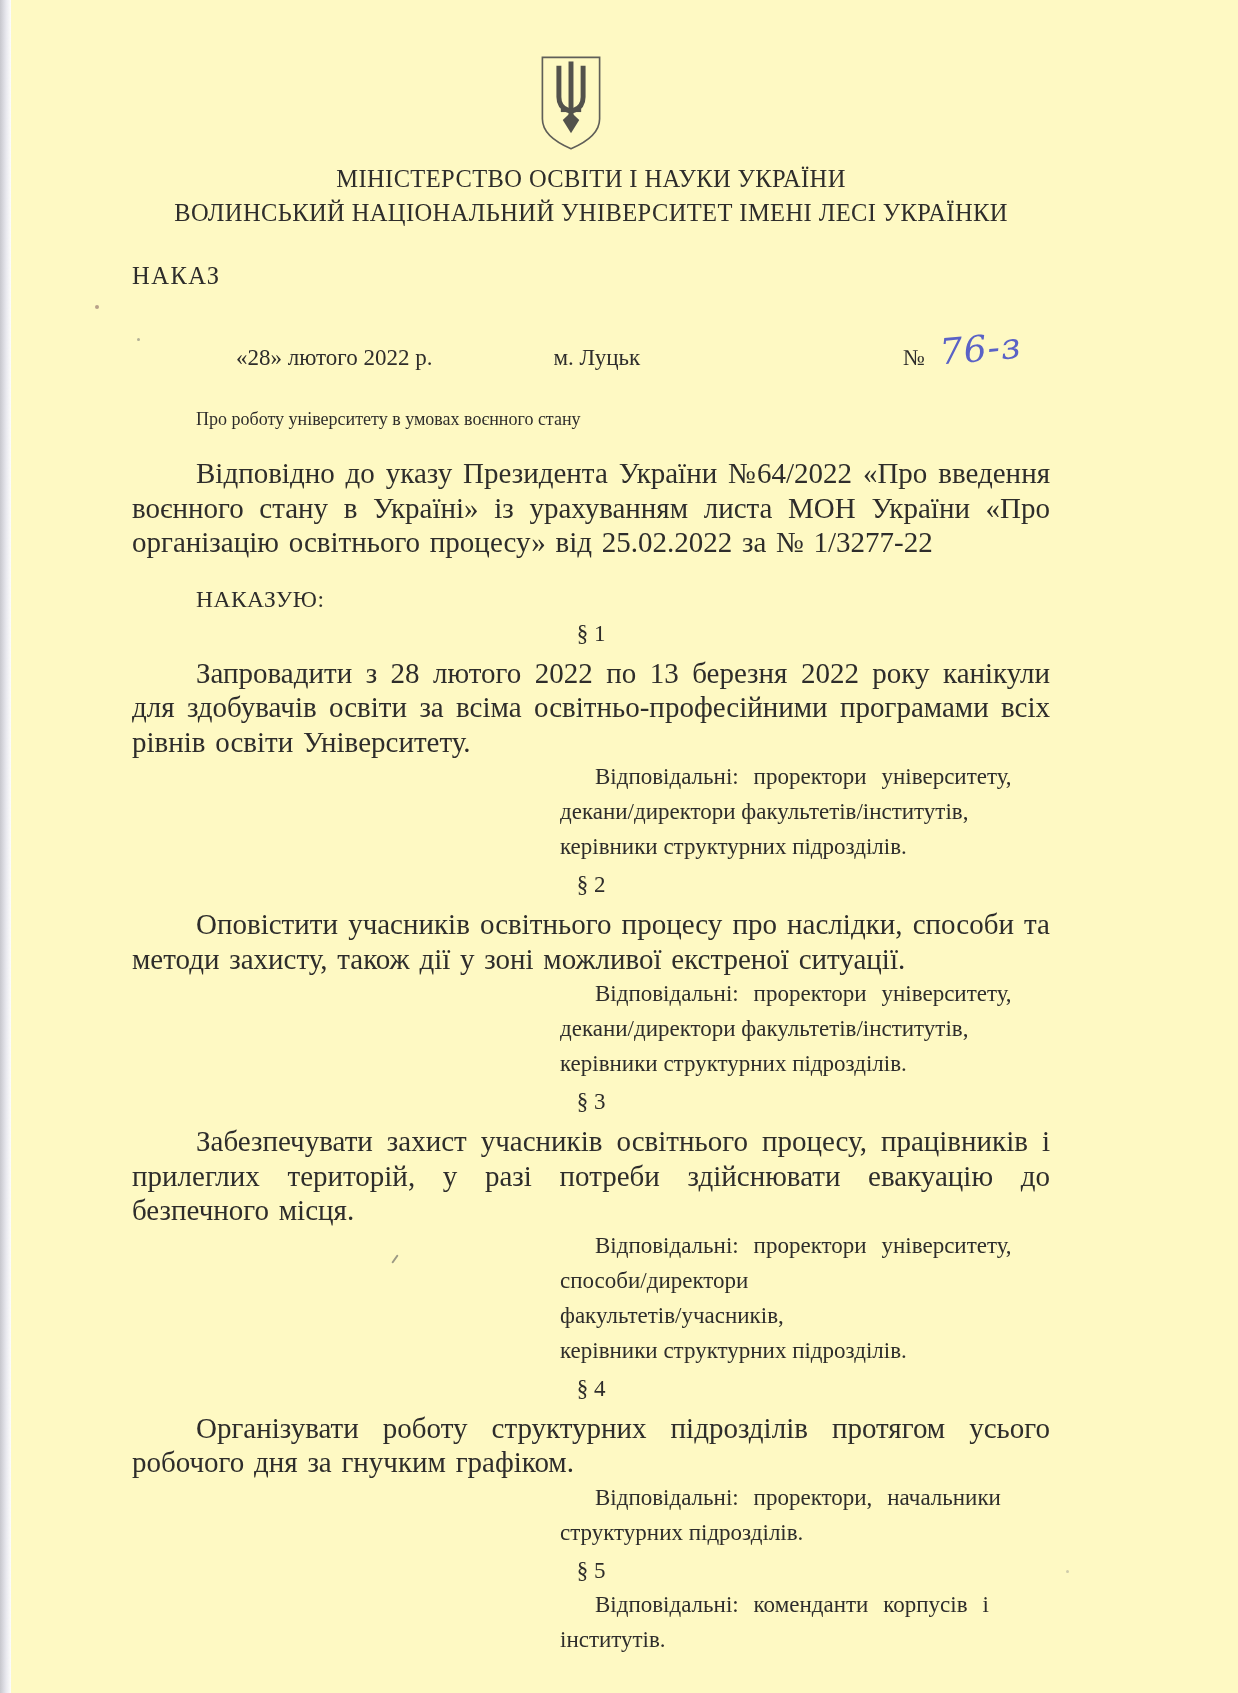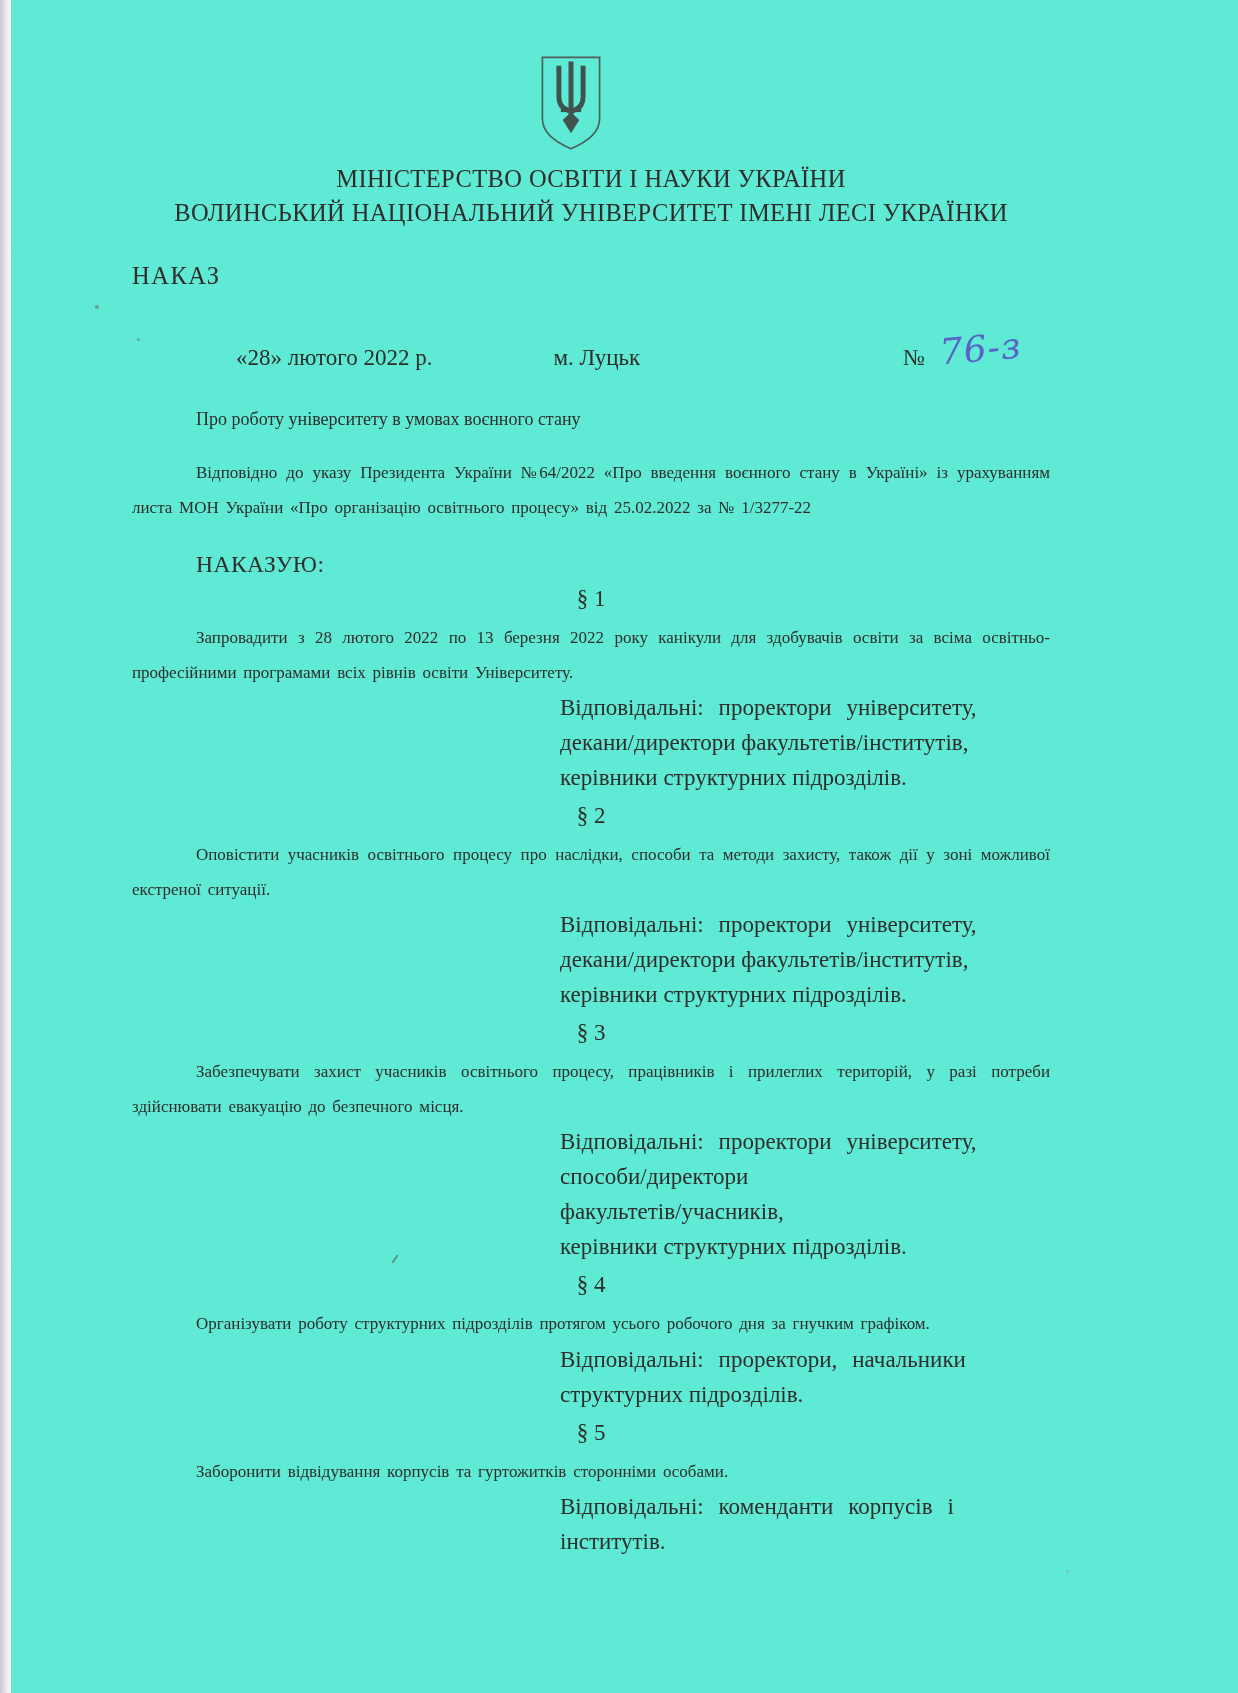--- a/index.html
+++ b/index.html
@@ -1,19 +1,19 @@
 <!DOCTYPE html>
 <html lang="uk"><head>
 <meta charset="utf-8">
 <style>
   html,body { margin:0; padding:0; background:#ffffff; }
   .page {
     position:relative;
     width:1238px; height:1693px;
-    background:#5eead4;
+    background:#fef9c3;
     font-family:"Liberation Serif", serif;
     color:#2e2d2b;
     overflow:hidden;
   }
   .edge-shadow {
     position:absolute; left:0; top:0; bottom:0; width:11px;
     background:linear-gradient(90deg,#c7c7cd 0%,#e8e8ee 55%,#fdfdfc 100%);
   }
   .content { padding:54px 188px 0 132px; position:relative; }
 
@@ -35,31 +35,31 @@
     font-size:36px;
     color:#5a62c6;
     transform:rotate(-5deg) translateY(-4px);
     margin-left:10px;
     letter-spacing:1px;
   }
 
   .subject { margin-top:36px; margin-left:64px; font-size:18px; }
 
   .par {
-    font-size:17px; line-height:34.5px;
+    font-size:29px; line-height:34.5px;
     text-align:justify; text-indent:64px;
     word-spacing:2.5px;
     margin-top:26px;
   }
   .decree { margin-top:26px; margin-left:64px; font-size:23.5px; letter-spacing:.5px; }
 
   .mark { text-align:center; font-size:23px; line-height:33px; margin-top:4px; }
   .body-par { margin-top:6px; }
   .resp { margin-left:428px; font-size:23px; line-height:35px; }
-  .resp .line:first-child { word-spacing:.4em; }
+  .resp .line:first-child { word-spacing:.4em;margin-left:35px; }
 
   .speck { position:absolute; border-radius:50%; }
   .speck-a { left:95px;  top:305px; width:4px; height:4px; background:#7d5a5a; opacity:.55; }
   .speck-b { left:137px; top:338px; width:3px; height:3px; background:#6a6a6a; opacity:.5; }
   .speck-c { left:1066px; top:1570px; width:3px; height:3px; background:#8a8a8a; opacity:.4; }
   .tick {
     position:absolute; left:390px; top:1258px; width:10px; height:2px;
     background:#5a5a5a; opacity:.6; transform:rotate(-55deg); border-radius:1px;
   }
 </style>
@@ -143,21 +143,20 @@
       <div class="mark">§ 4</div>
       <div class="par body-par">Організувати роботу структурних підрозділів протягом усього робочого дня за гнучким графіком.</div>
       <div class="resp">
         <div class="line">Відповідальні: проректори, начальники</div>
         <div class="line">структурних підрозділів.</div>
       </div>
     </div>
 
     <div>
       <div class="mark">§ 5</div>
-      <div class="par body-par">Заборонити відвідування корпусів та гуртожитків сторонніми особами.</div>
       <div class="resp">
         <div class="line">Відповідальні: коменданти корпусів і</div>
         <div class="line">інститутів.</div>
       </div>
     </div>
   </div>
 
   <div class="speck speck-a"></div>
   <div class="speck speck-b"></div>
   <div class="speck speck-c"></div>

